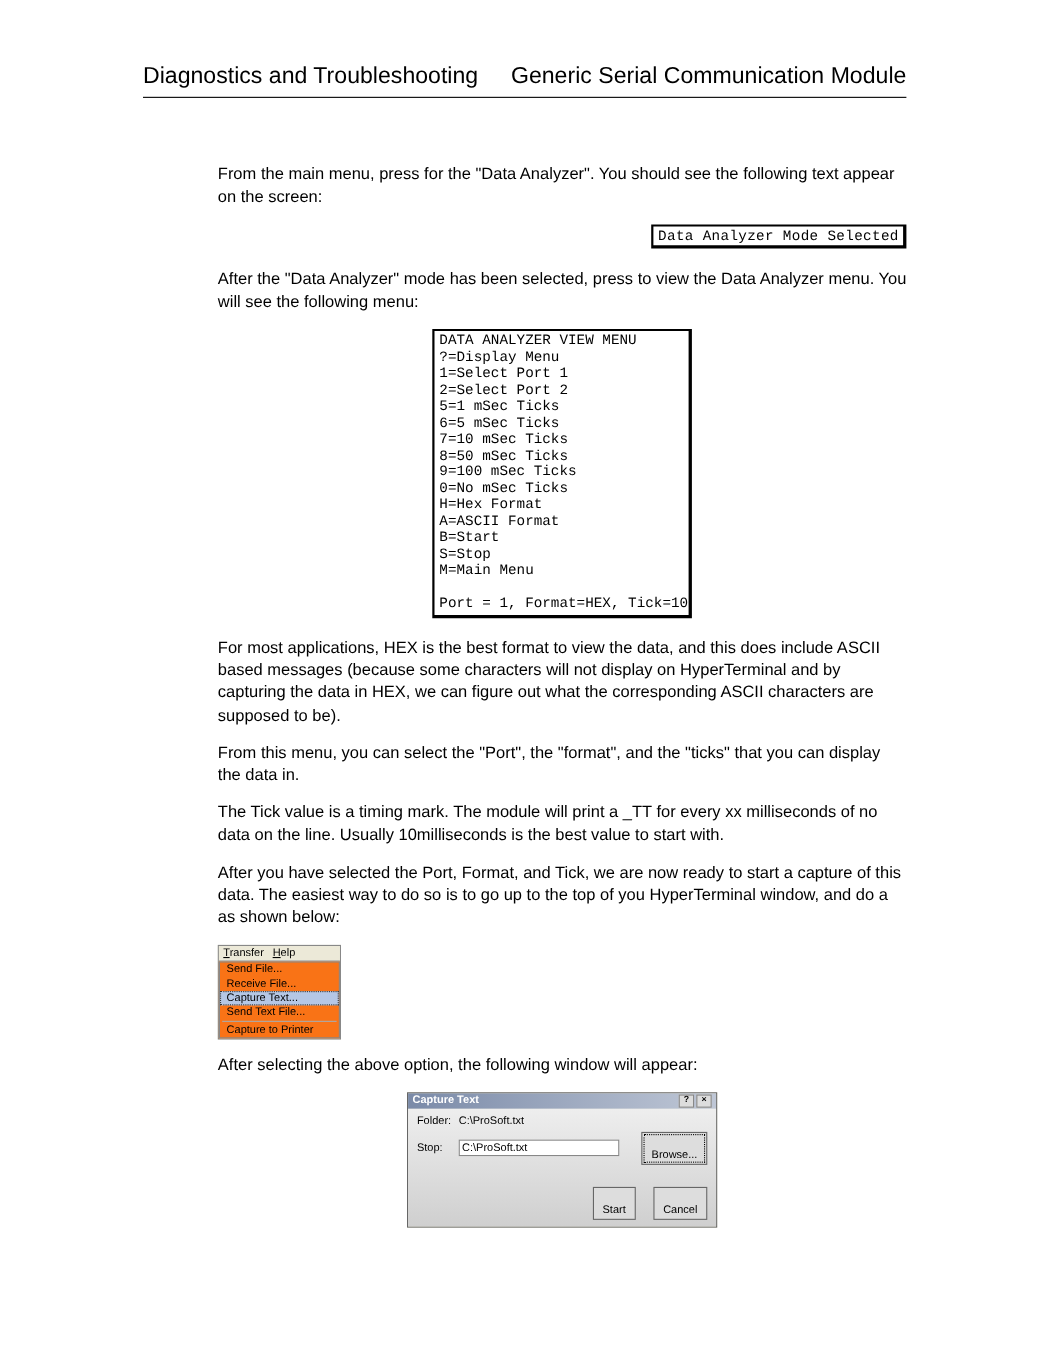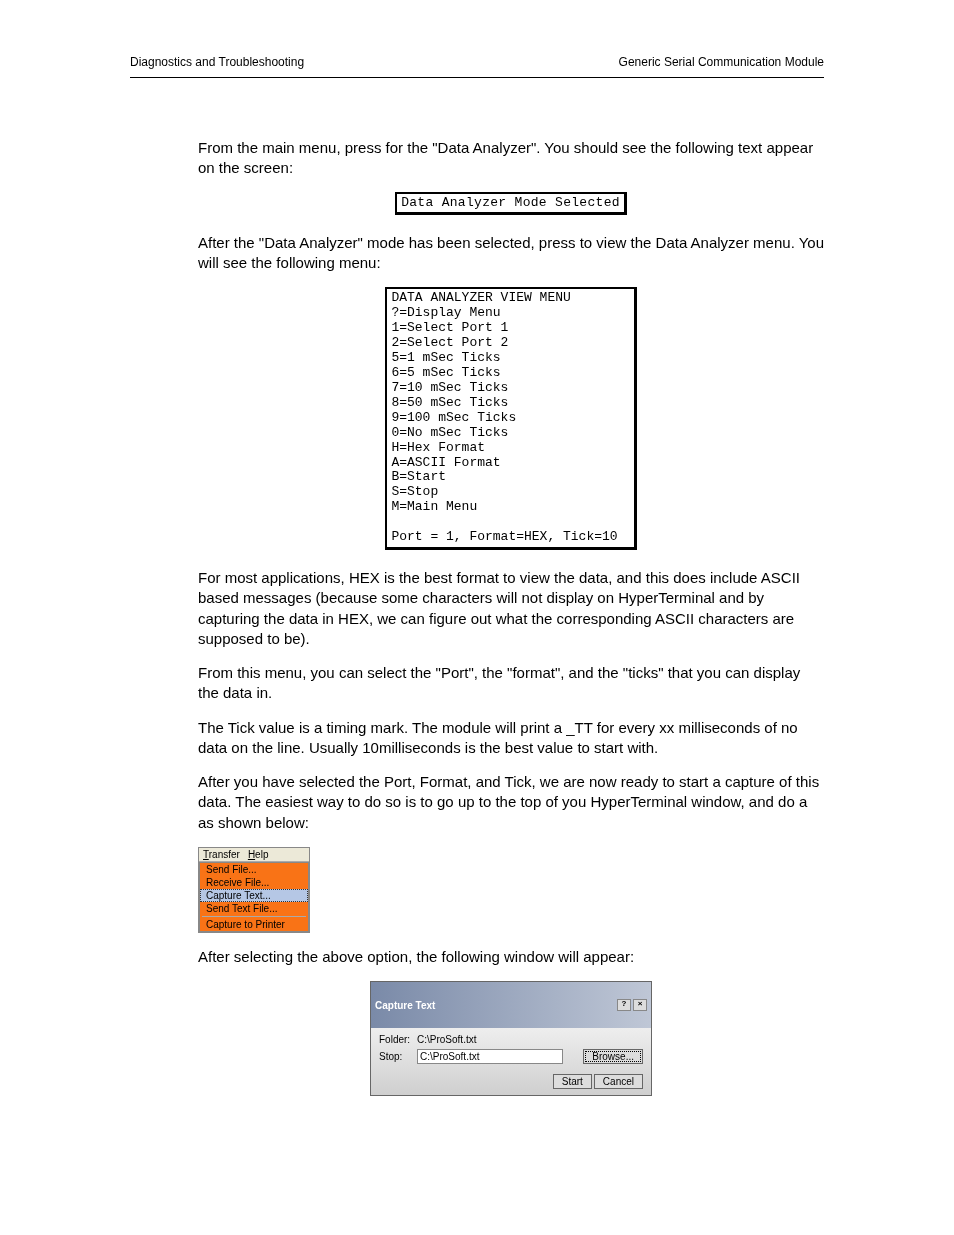--- a/index.html
+++ b/index.html
@@ -12,21 +12,21 @@
   .page {
     width: 954px;
     height: 1235px;
     position: relative;
     box-sizing: border-box;
     padding: 55px 130px 50px 130px;
   }
   .header {
     display: flex;
     justify-content: space-between;
-    font-size: 12px;
+    font-size: 21px;
     line-height: 1.3;
     padding-bottom: 6px;
     border-bottom: 1px solid #000;
     margin-bottom: 60px;
   }
   .header-right { text-align: right; }
   .body-content {
     padding-left: 68px;
     font-size: 15px;
   }
@@ -41,37 +41,37 @@
     border-bottom-width: 3px;
     background: #fff;
     font-family: "Courier New", monospace;
     font-size: 13px;
     line-height: 1.05;
     padding: 2px 4px;
     white-space: pre;
     letter-spacing: 0.3px;
   }
   .center-box {
-    text-align: center;
+    text-align: right;
     margin: 8px 0 18px 0;
   }
   .center-box-left {
     display: flex;
     justify-content: center;
     margin: 8px 0 18px 0;
   }
   .menu-box {
     border: 2px solid #000;
     border-right-width: 3px;
     border-bottom-width: 3px;
     background: #fff;
     font-family: "Courier New", monospace;
     font-size: 13px;
     line-height: 1.15;
-    padding: 2px 16px 2px 4px;
+    padding: 2px 0 2px 4px;
     white-space: pre;
   }
 
   
   .ht-menu-wrap {
     display: flex;
     justify-content: flex-start;
     margin: 6px 0 14px 0;
   }
   .ht-menu {
@@ -118,21 +118,21 @@
     width: 280px;
     font-family: Tahoma, Arial, sans-serif;
     font-size: 10px;
     border: 1px solid #666;
     background: #ece9d8;
   }
   .capture-title {
     background: linear-gradient(to right, #7a8aa8, #bfc7d6);
     color: #fff;
     font-weight: bold;
-    padding: 17px 4px;
+    padding: 1px 4px;
     display: flex;
     justify-content: space-between;
     align-items: center;
   }
   .capture-title .winbtns {
     display: flex;
     gap: 2px;
   }
   .winbtn {
     width: 12px; height: 10px;
@@ -158,34 +158,34 @@
     border: 1px solid #888;
     background: #fff;
     padding: 0 2px;
     height: 13px;
     width: 140px;
     font-size: 10px;
   }
   .capture-btn {
     border: 1px solid #666;
     background: #ddd;
-    padding: 0 8px;
+    padding: 14px 8px;
     height: 15px;
     font-size: 10px;
     line-height: 13px;
   }
   .capture-btn.focus {
     outline: 1px dotted #000;
     outline-offset: -3px;
   }
   .capture-actions {
     display: flex;
     justify-content: flex-end;
-    gap: 2px;
-    margin-top: 10px;
+    gap: 16px;
+    margin-top: 20px;
   }
   u.mn { text-decoration: underline; }
 
   .footer {
     position: absolute;
     bottom: 50px;
     left: 130px;
     right: 130px;
     border-top: 1px solid #000;
     padding-top: 4px;

